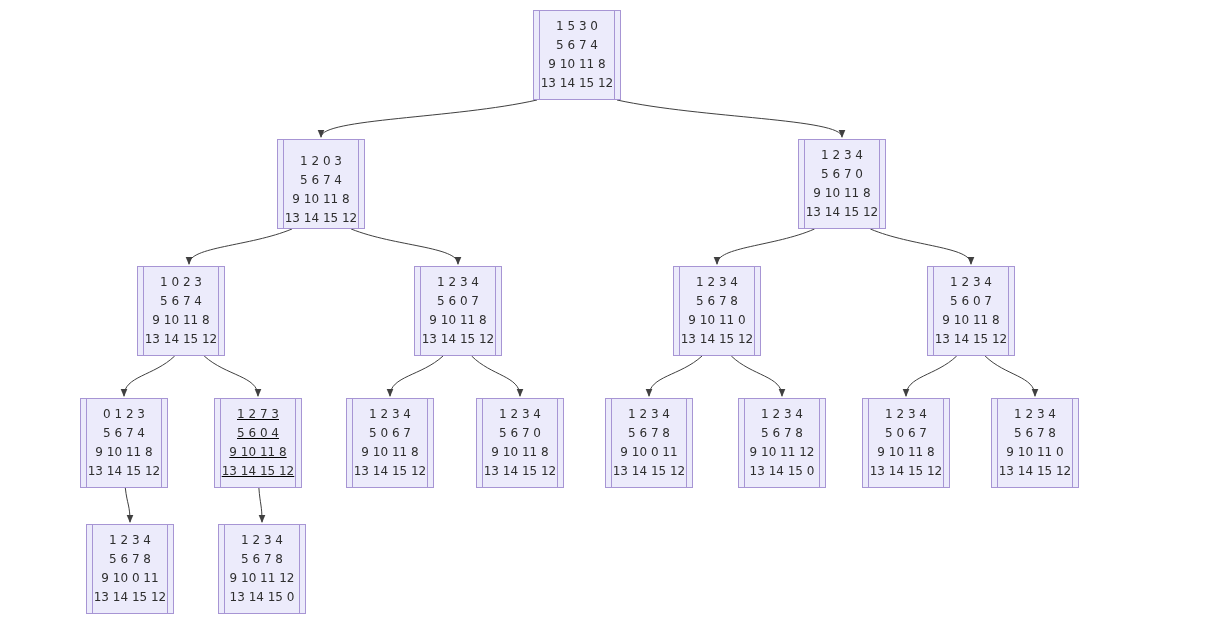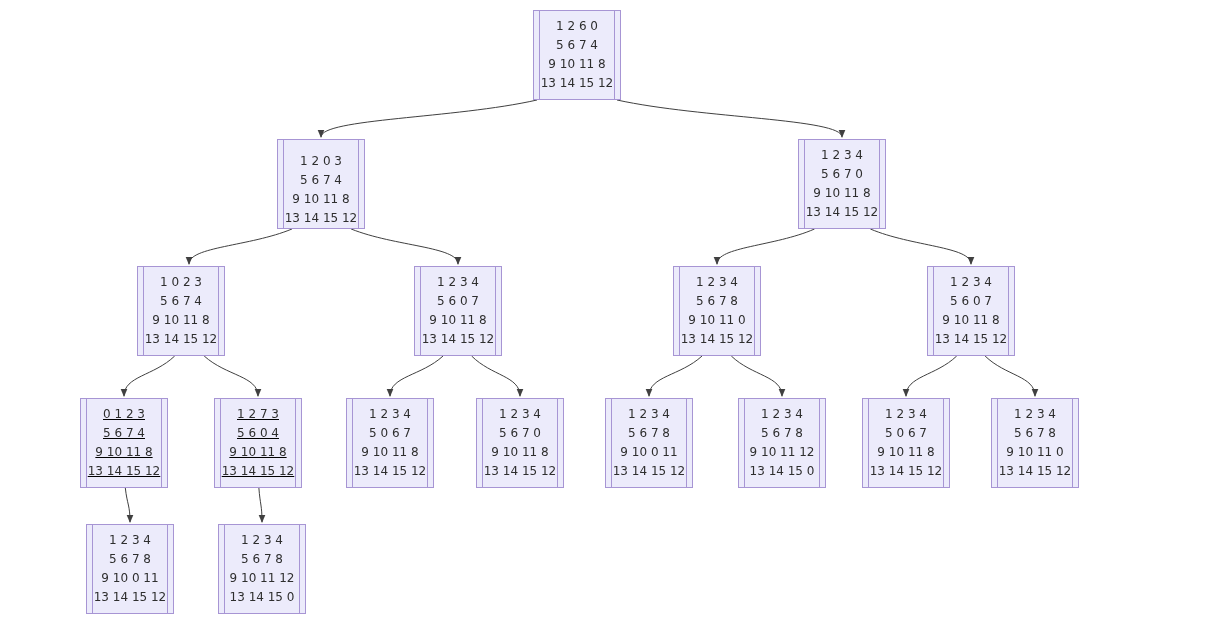--- a/index.html
+++ b/index.html
@@ -75,21 +75,21 @@
         <path d="M731.3,356 C752.0999999999999,376 782,376 782,396" fill="none" stroke="#404040" stroke-width="1" marker-end="url(#arrow)"></path>
         <path d="M956.7,356 C935.9000000000001,376 906,376 906,396" fill="none" stroke="#404040" stroke-width="1" marker-end="url(#arrow)"></path>
         <path d="M985.08,356 C1005.5600000000001,376 1035,376 1035,396" fill="none" stroke="#404040" stroke-width="1" marker-end="url(#arrow)"></path>
         <path d="M125.32,488 C127.24,505 130,505 130,522" fill="none" stroke="#404040" stroke-width="1" marker-end="url(#arrow)"></path>
         <path d="M258.88,488 C260.15999999999997,505 262,505 262,522" fill="none" stroke="#404040" stroke-width="1" marker-end="url(#arrow)"></path>
       </g>
   </svg>
 
 <div class="node" style="left: 533px; top: 10px; background: rgb(236, 235, 251); border-color: rgb(167, 149, 212);">
       <div class="rows">
-        <div class="row">1 2 6 0</div>
+        <div class="row">1 5 3 0</div>
         <div class="row">5 6 7 4</div>
         <div class="row">9 10 11 8</div>
         <div class="row">13 14 15 12</div>
       </div>
     </div>
     <div class="node" style="left: 277px; top: 139px; background: rgb(236, 235, 251); border-color: rgb(167, 149, 212); align-items: flex-end;">
       <div class="rows">
         <div class="row">1 2 0 3</div>
         <div class="row">5 6 7 4</div>
         <div class="row">9 10 11 8</div>
@@ -129,21 +129,21 @@
       </div>
     </div>
     <div class="node" style="left: 927px; top: 266px; background: rgb(236, 235, 251); border-color: rgb(167, 149, 212);">
       <div class="rows">
         <div class="row">1 2 3 4</div>
         <div class="row">5 6 0 7</div>
         <div class="row">9 10 11 8</div>
         <div class="row">13 14 15 12</div>
       </div>
     </div>
-    <div class="node" style="left: 80px; top: 398px; background: rgb(236, 235, 251); border-color: rgb(167, 149, 212); text-decoration: underline;">
+    <div class="node" style="left: 80px; top: 398px; background: rgb(236, 235, 251); border-color: rgb(167, 149, 212);">
       <div class="rows">
         <div class="row">0 1 2 3</div>
         <div class="row">5 6 7 4</div>
         <div class="row">9 10 11 8</div>
         <div class="row">13 14 15 12</div>
       </div>
     </div>
     <div class="node" style="left: 214px; top: 398px; background: rgb(236, 235, 251); border-color: rgb(167, 149, 212); text-decoration: underline;">
       <div class="rows">
         <div class="row">1 2 7 3</div>

